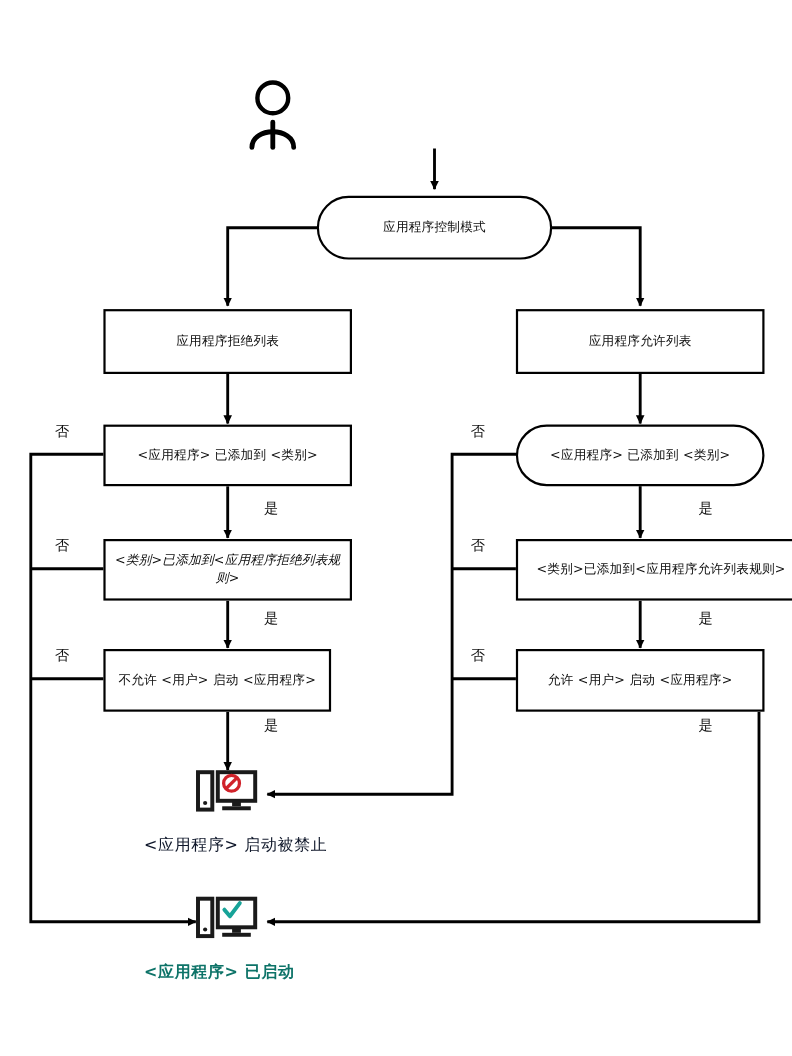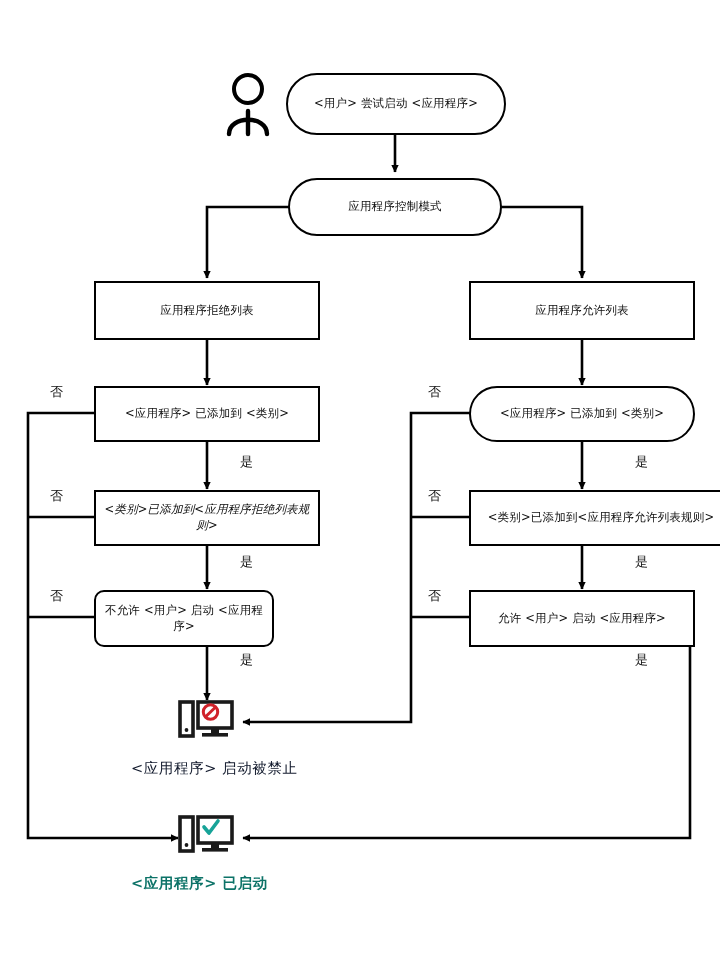--- a/index.html
+++ b/index.html
@@ -95,37 +95,36 @@
   </svg>
 
   <div class="actor" style="left:218px;top:72px;">
     <svg width="60" height="66" viewBox="0 0 60 66">
       <circle cx="30" cy="17" r="14" fill="none" stroke="#000" stroke-width="4"></circle>
       <path d="M11,62 C11,43 49,43 49,62" fill="none" stroke="#000" stroke-width="4.4" stroke-linecap="round"></path>
       <path d="M30,39 L30,62" stroke="#000" stroke-width="4.4" stroke-linecap="round"></path>
     </svg>
   </div>
 
-  <div class="node rounded" style="left:286px;top:73px;width:220px;height:62px;">&lt;用户&gt; 尝试启动 &lt;应用程序&gt;</div>
 
   <div class="node rounded" style="left:288px;top:178px;width:214px;height:58px;">应用程序控制模式</div>
 
   <div class="node rect" style="left:94px;top:281px;width:226px;height:59px;">应用程序拒绝列表</div>
 
   <div class="node rect" style="left:469px;top:281px;width:226px;height:59px;">应用程序允许列表</div>
 
   <div class="node rect" style="left:94px;top:386px;width:226px;height:56px;">&lt;应用程序&gt; 已添加到 &lt;类别&gt;</div>
 
   <div class="node rounded" style="left:469px;top:386px;width:226px;height:56px;">&lt;应用程序&gt; 已添加到 &lt;类别&gt;</div>
 
   <div class="node rect" style="left:94px;top:490px;width:226px;height:56px;font-style:italic;">&lt;类别&gt;已添加到&lt;应用程序拒绝列表规则&gt;</div>
 
   <div class="node rect" style="left:469px;top:490px;width:264px;height:56px;">&lt;类别&gt;已添加到&lt;应用程序允许列表规则&gt;</div>
 
-  <div class="node rect" style="left:94px;top:590px;width:180px;height:57px;border-radius:10px;">不允许 &lt;用户&gt; 启动 &lt;应用程序&gt;</div>
+  <div class="node rect" style="left:94px;top:590px;width:207px;height:57px;">不允许 &lt;用户&gt; 启动 &lt;应用程序&gt;</div>
 
   <div class="node rect" style="left:469px;top:590px;width:226px;height:57px;">允许 &lt;用户&gt; 启动 &lt;应用程序&gt;</div>
 
   <div class="edge-label" style="left:50px;top:383px;">否</div>
   <div class="edge-label" style="left:50px;top:487px;">否</div>
   <div class="edge-label" style="left:50px;top:587px;">否</div>
 
   <div class="edge-label" style="left:240px;top:453px;">是</div>
   <div class="edge-label" style="left:240px;top:553px;">是</div>
   <div class="edge-label" style="left:240px;top:651px;">是</div>

